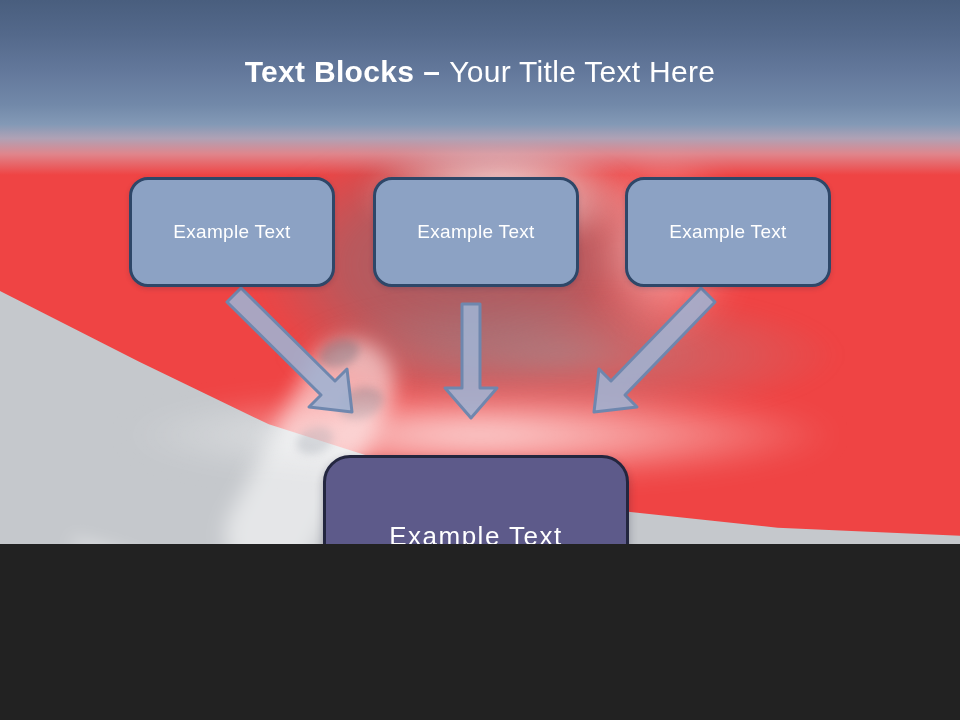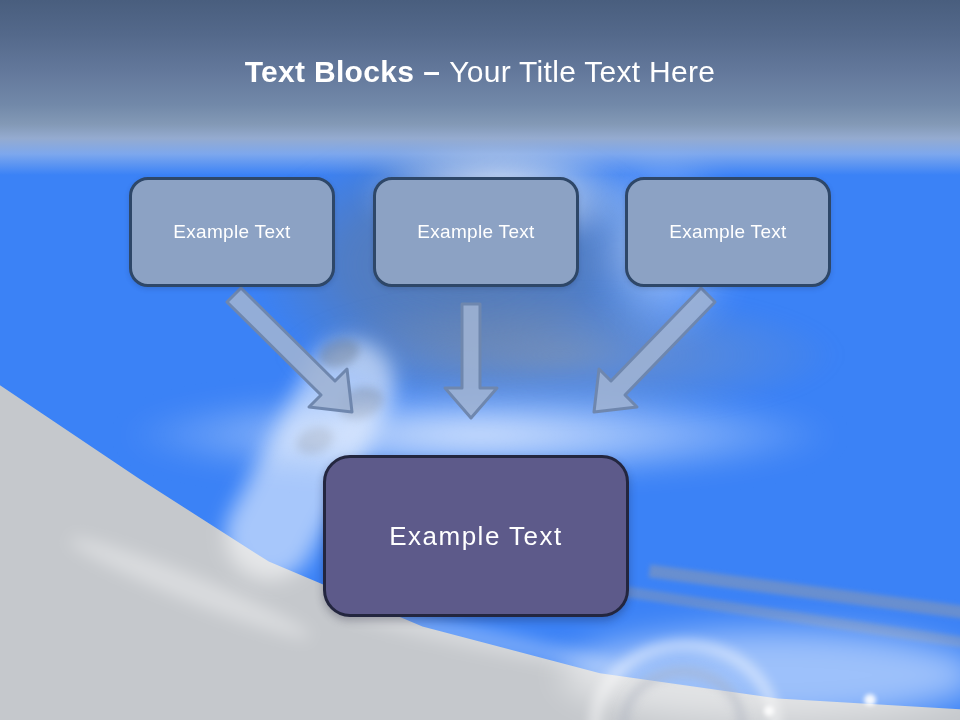--- a/index.html
+++ b/index.html
@@ -1,18 +1,18 @@
 <!DOCTYPE html>
 <html><head>
 <meta charset="utf-8">
 <style>
   html,body{margin:0;padding:0;background:#222;}
   .slide{
-    position:relative; width:960px; height:720px; overflow:hidden;
-    background:#3b82f6;
+    position:relative; width:960px; height:544px; overflow:hidden;
+    background:#ef4444;
     font-family:"Liberation Sans","DejaVu Sans",sans-serif;
   }
   
   .photo{position:absolute;inset:0;z-index:1;}
   .shape{position:absolute;}
   .gray-surface{
     inset:0;background:#c5c8cc;
     clip-path:polygon(0 53.5%,14.5% 66.5%,28% 78%,44% 87%,62.5% 93.5%,81% 97%,100% 98.5%,100% 100%,0 100%);
   }
   .streak1{left:60px;top:575px;width:260px;height:26px;background:rgba(255,255,255,.35);

